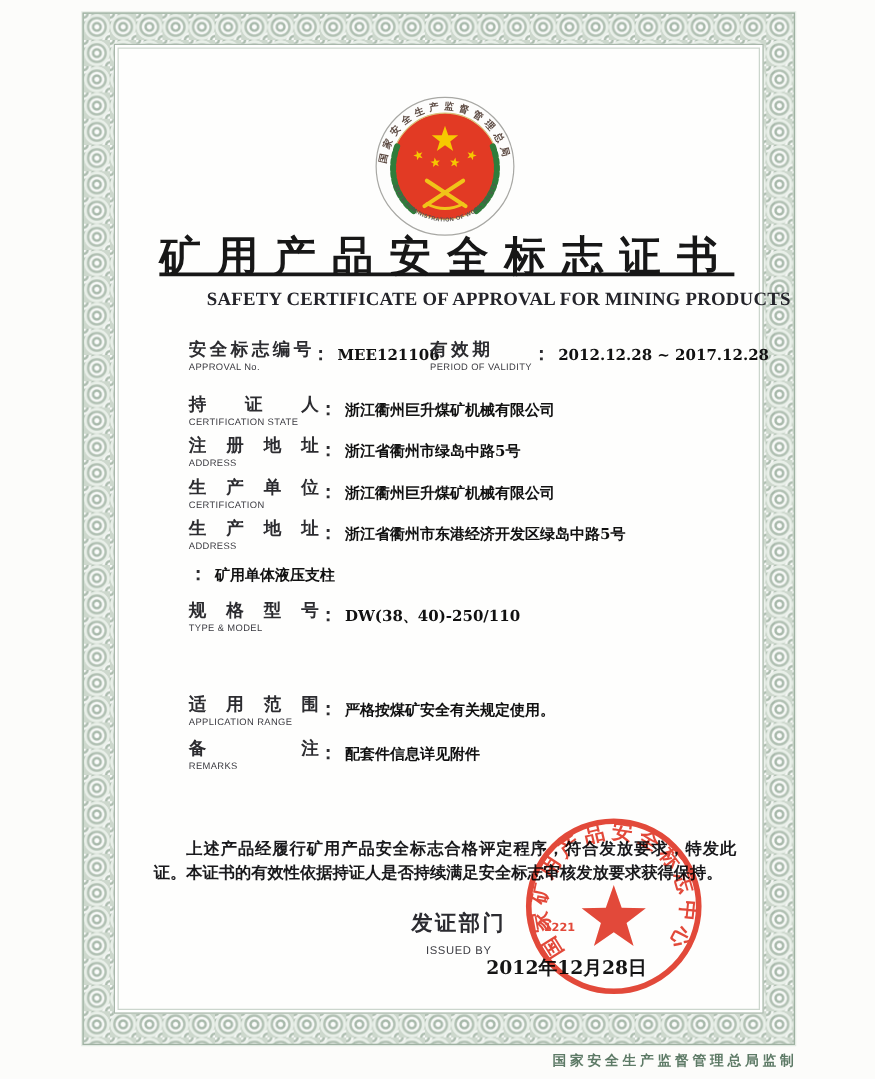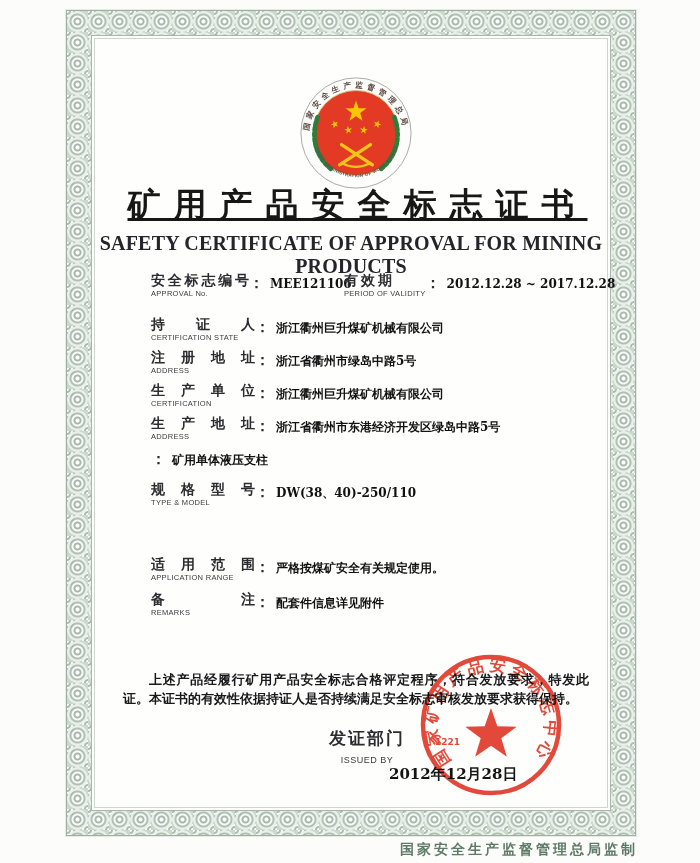--- a/index.html
+++ b/index.html
@@ -33,22 +33,22 @@
   
   .title{
     position:absolute;left:0;top:172px;width:100%;
     text-align:center;font-size:33px;font-weight:700;color:#171717;
     letter-spacing:13px;padding-left:13px;box-sizing:border-box;
     font-family:"DejaVu Serif",serif;
     text-decoration:underline;
   }
   .subtitle{
     position:absolute;left:0;top:221px;width:100%;
-    text-align:center;font-size:20px;font-weight:700;color:#24242a;
-    letter-spacing:.2px;font-family:"Liberation Serif",serif;
+    text-align:center;font-size:15px;font-weight:700;color:#24242a;
+    letter-spacing:.2px;font-family:"Liberation Serif",serif;padding-left:48px;
   }
   
   .fields{position:absolute;left:84px;top:254px;width:462px;}
   .lblwrap{display:inline-block;vertical-align:top;}
   .cn{
     display:block;width:104px;font-size:14px;font-weight:600;color:#2c2c30;
     text-align:justify;text-align-last:justify;line-height:1.1;
   }
   .cn.w98{width:98px;}
   .cn.w68{width:48px;}
@@ -80,21 +80,21 @@
   .issuer-en{font-family:"Liberation Sans",sans-serif;font-size:9px;color:#3a3a40;letter-spacing:.5px;margin-top:5px;}
   .issue-date{position:absolute;left:322px;top:754px;font-size:15px;font-weight:600;color:#151515;white-space:nowrap;}
   
   .seal{
     position:absolute;left:348px;top:638px;width:152px;height:152px;
     opacity:.88;mix-blend-mode:multiply;pointer-events:none;
   }
   
   .bottom-caption{
     position:absolute;right:62px;top:841px;
-    font-size:14px;font-weight:700;color:#5d7a66;letter-spacing:3px;
+    font-size:11px;font-weight:700;color:#5d7a66;letter-spacing:3px;
     white-space:nowrap;
   }
 </style>
 </head>
 <body>
 
 <div class="cert">
   <div class="cert-inner"></div>
 
   <svg class="emblem" viewBox="0 0 120 120">

